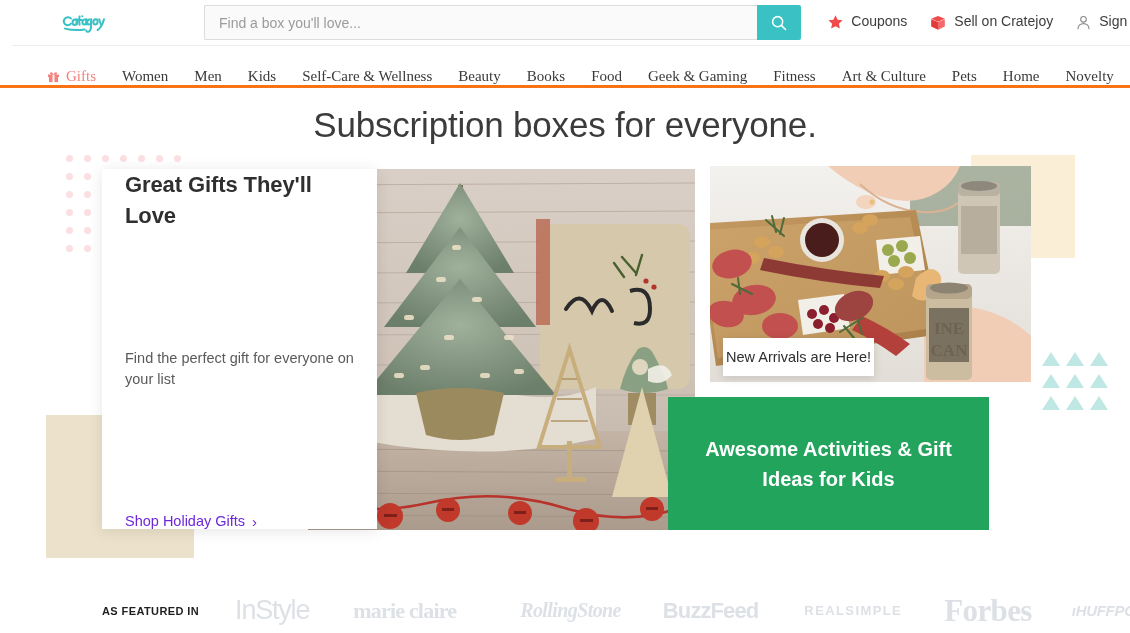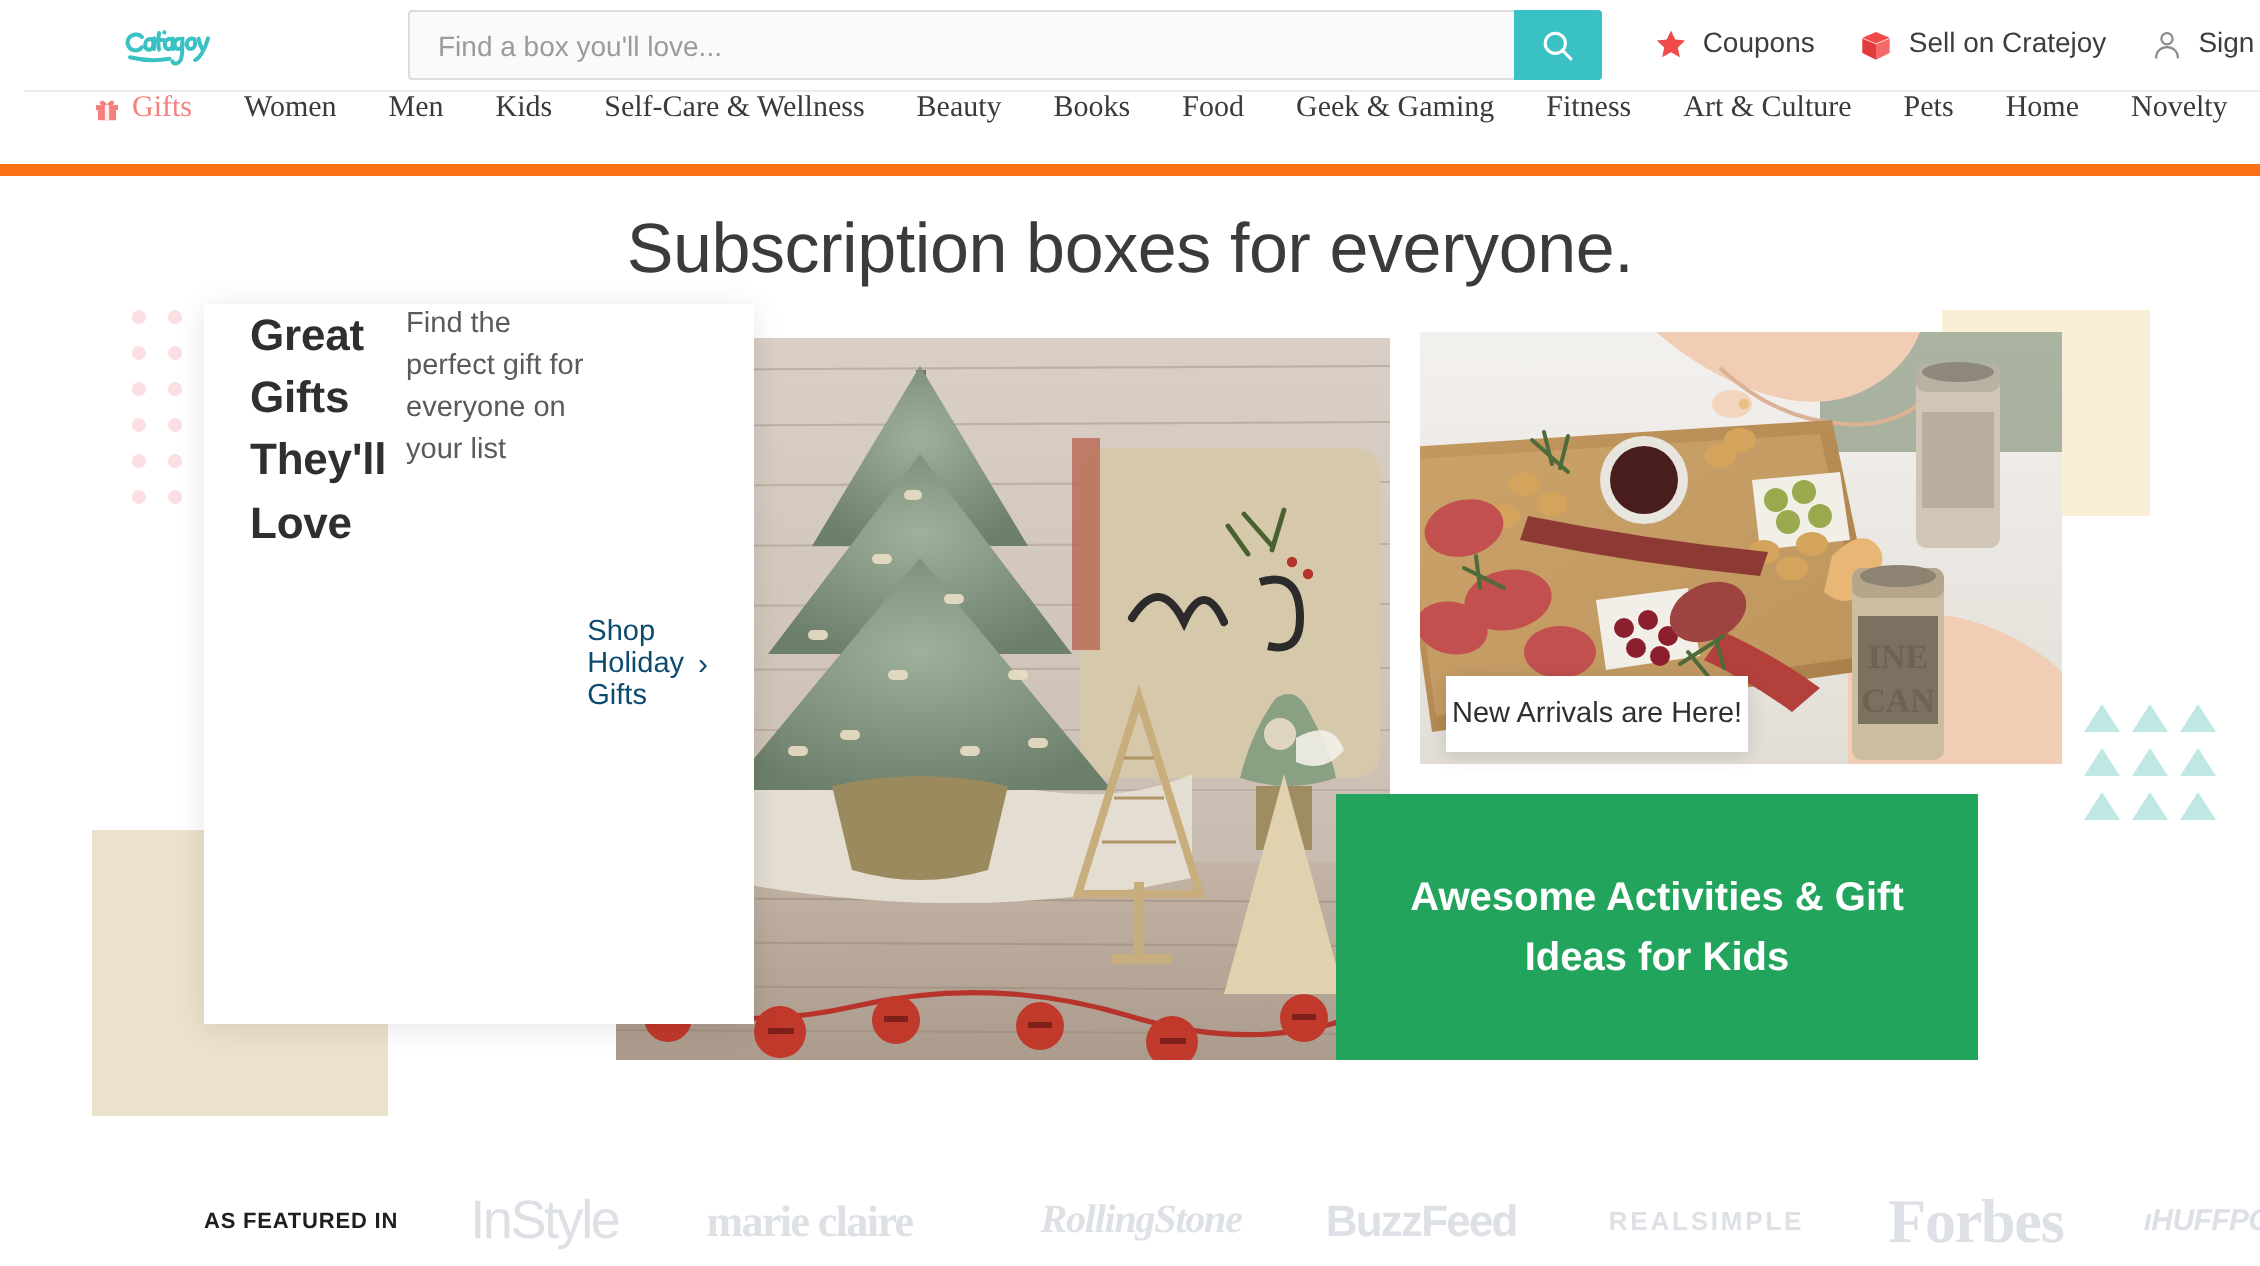--- a/index.html
+++ b/index.html
@@ -45,22 +45,22 @@
   #topnav-right {
     margin-left:26px; display:flex; align-items:center; gap:22px;
     font-size:14px; color:#3d3d3d;
   }
   .tnr-item { display:flex; align-items:flex-start; gap:7px; cursor:pointer; white-space:nowrap; }
   .tnr-item span.lbl { line-height:1; }
 
   
   #catnav {
     position:absolute; left:0; top:46px; width:1130px; height:42px;
-    background:#fff; border-bottom:6px solid #f97316;
-    display:flex; align-items:flex-start;
+    background:#fff; border-bottom:3px solid #f97316;
+    display:flex; align-items:flex-end;
   }
   #catnav-inner { display:flex; align-items:center; margin-left:47px; gap:0; }
   .cat {
     font-family:"Liberation Serif", serif;
     font-size:15px; color:#3a3a3a; padding:0 13px; cursor:pointer;
     display:flex; align-items:center; gap:6px; white-space:nowrap;
   }
   .cat:first-child { padding-left:0; }
   .cat.gifts { color:#f4807d; }
 
@@ -89,34 +89,34 @@
     display:grid; grid-template-columns:repeat(3, 24px); grid-auto-rows:22px;
   }
   .tri {
     width:0;height:0;
     border-left:9px solid transparent; border-right:9px solid transparent;
     border-bottom:14px solid #bfe8e5;
   }
 
   
   #card-left {
-    position:absolute; left:102px; top:152px; width:275px; height:360px;
+    position:absolute; left:102px; top:169px; width:275px; height:360px;
     background:#fff; box-shadow:0 2px 14px rgba(0,0,0,0.10);
-    padding:0 23px; display:flex; flex-direction:row; justify-content:space-between;
+    padding:0 23px; display:flex; flex-direction:column; justify-content:space-between;
     z-index:3;
   }
   #card-left h2 {
     font-size:22px; font-weight:600; color:#2f2f2f; line-height:1.42;
     margin-bottom:14px; letter-spacing:-0.1px;
   }
   #card-left p {
     font-size:14.5px; color:#5a5a5a; line-height:1.45; margin-bottom:21px;
   }
   #card-left a.shoplink {
-    font-size:14.5px; color:#0c4a6e; text-decoration:none;
+    font-size:14.5px; color:#6d28d9; text-decoration:none;
     display:inline-flex; align-items:center; gap:7px; cursor:pointer;
   }
   .chev { font-size:15px; line-height:1; }
 
   #photo-xmas {
     position:absolute; left:308px; top:169px; width:387px; height:361px;
     overflow:hidden; z-index:2;
   }
   #photo-food {
     position:absolute; left:710px; top:166px; width:321px; height:216px;

